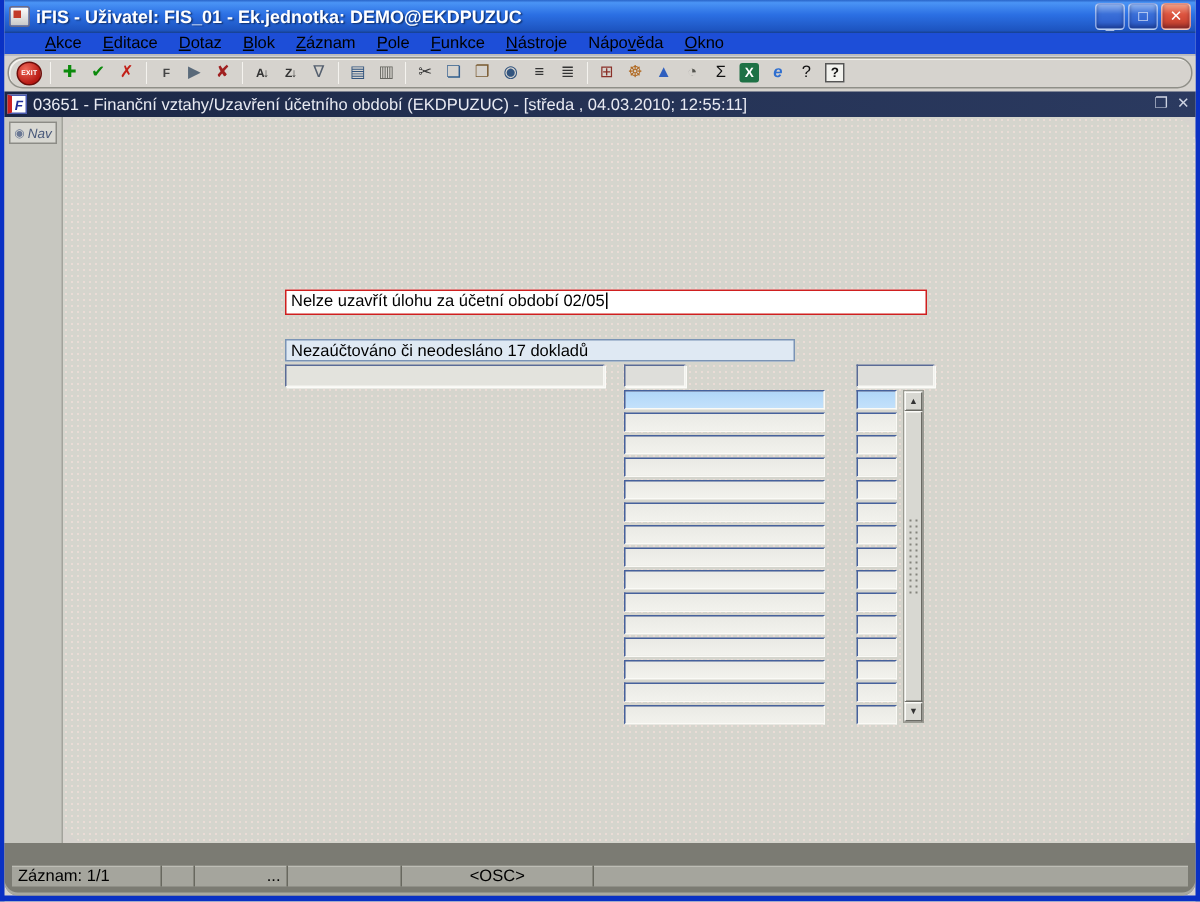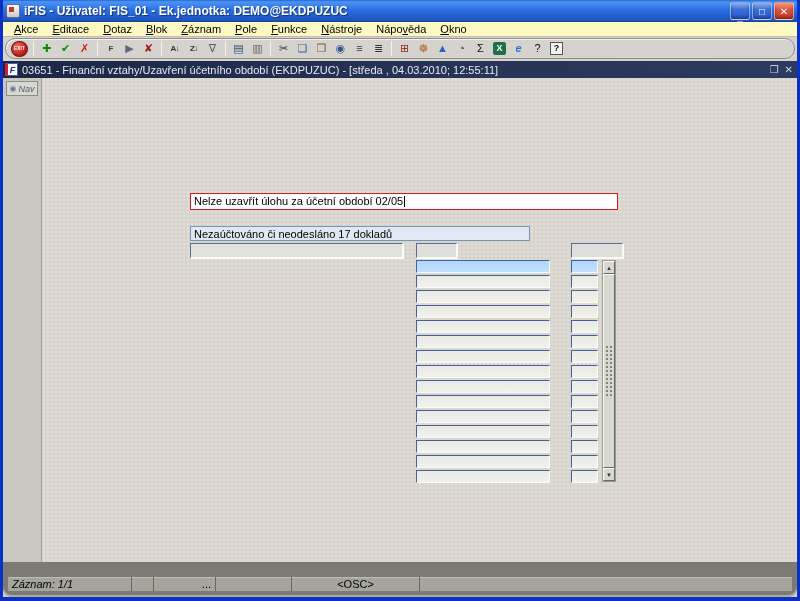--- a/index.html
+++ b/index.html
@@ -18,21 +18,21 @@
   .title-text { color:#fff; font-weight:bold; font-size:12px; text-shadow:1px 1px 1px #10306e; flex:1;
     white-space:nowrap; overflow:hidden; }
   .win-btns { display:flex; gap:2px; }
   .win-btn { width:20px; height:18px; border-radius:3px; color:#fff; font-size:10px; font-weight:bold;
     display:flex; align-items:center; justify-content:center; border:1px solid rgba(255,255,255,.45);
     background:linear-gradient(#8fb3ef,#3a6fd8 40%,#2a5ac8); box-shadow:inset 0 -2px 3px rgba(0,0,40,.35); }
   .win-btn.close { background:linear-gradient(#f0a088,#dd5540 40%,#c03a28); }
   .win-btn .mini { align-self:flex-end; line-height:5px; }
 
   
-  .menubar { height:15px; flex:0 0 15px; background:#fef9c3; display:flex; align-items:center; padding-left:4px;
+  .menubar { height:15px; flex:0 0 15px; background:#1d4ed8; display:flex; align-items:center; padding-left:20px;
     border-bottom:1px solid #bdbab5; }
   .menu-item { padding:0 7px; color:#000; white-space:nowrap; }
   .menu-item u { text-underline-offset:1px; }
 
   
   .toolbar { height:24px; flex:0 0 24px; background:#d6d3ce; padding:1px 2px; }
   .toolbar-pill { height:21px; border:1px solid #8f8f88; border-radius:10px; background:#d6d3ce;
     box-shadow:inset 1px 1px 0 #f4f2ee; display:flex; align-items:center; padding:0 5px; }
   .tb-btn { width:19px; height:18px; display:flex; align-items:center; justify-content:center; font-size:11px; line-height:1; }
   .tb-btn .bgbox { width:13px; height:13px; display:flex; align-items:center; justify-content:center;
@@ -56,21 +56,21 @@
   .mdi-btn { color:#cdd3e2; font-size:10px; margin-left:6px; line-height:1; }
 
   
   .main { flex:1 1 auto; display:flex; min-height:0; }
   .nav-strip { width:39px; flex:0 0 39px; background:#c7c7c0; border-right:1px solid #a3a39c; padding:3px 0 0 3px; }
   .nav-tab { width:32px; height:15px; background:#d8d8d2; border:1px solid #8c8c86; display:flex;
     align-items:center; justify-content:center; gap:2px; font-size:9px; font-style:italic; color:#4a5a7a; }
   .nav-tab .dot { font-size:8px; color:#6a7894; font-style:normal; }
 
   .canvas { position:relative; flex:1; background-color:#d5d5cd;
-    background-image:radial-gradient(#eadcd6 0.9px, rgba(0,0,0,0) 1px); background-size:4px 4px; }
+    background-image:radial-gradient(#eadcd6 0.9px, rgba(0,0,0,0) 1px); background-size:4px 4px;border-radius:17px; }
 
   .field { position:absolute; font-size:11px; padding:1px 3px; white-space:nowrap; overflow:hidden; }
   .sunken { border:1px solid; border-color:#5a6b96 #f8f8f4 #f8f8f4 #5a6b96; box-shadow:1px 1px 0 #fbfbf8; }
   .error-field { left:148px; top:115px; width:428px; height:17px; background:#fff; border:1px solid #cf1f1f;
     color:#000; }
   .caret { display:inline-block; width:1px; height:11px; background:#000; vertical-align:-2px; margin-left:1px; }
   .info-field { left:148px; top:148px; width:340px; height:15px; background:#dfe9f3; border:1px solid #7a93b5; }
   .hdr-wide  { left:148px; top:165px; width:213px; height:15px; background:#e3e3dd; }
   .hdr-small { left:374px; top:165px; width:41px;  height:15px; background:#dededa; }
   .hdr-right { left:529px; top:165px; width:52px;  height:15px; background:#dededa; }
@@ -318,21 +318,21 @@
             <div class="sb-grip"></div>
           </div>
         </div>
         <div class="sb-btn">▼</div>
       </div>
     </div>
   </div>
 
   <div class="statusband">
     <div class="segments" id="segments">
-        <div class="seg" style="width: 124px; font-style: italic;">Záznam: 1/1</div>
+        <div class="seg" style="width: 100px;">Záznam: 1/1</div>
         <div class="seg" style="width: 22px;"></div>
         <div class="seg right" style="width: 62px;">...</div>
         <div class="seg" style="width: 76px;"></div>
         <div class="seg center" style="width: 128px;">&lt;OSC&gt;</div>
         <div class="seg grow"></div>
       </div>
   </div>
 
 </div>
 

